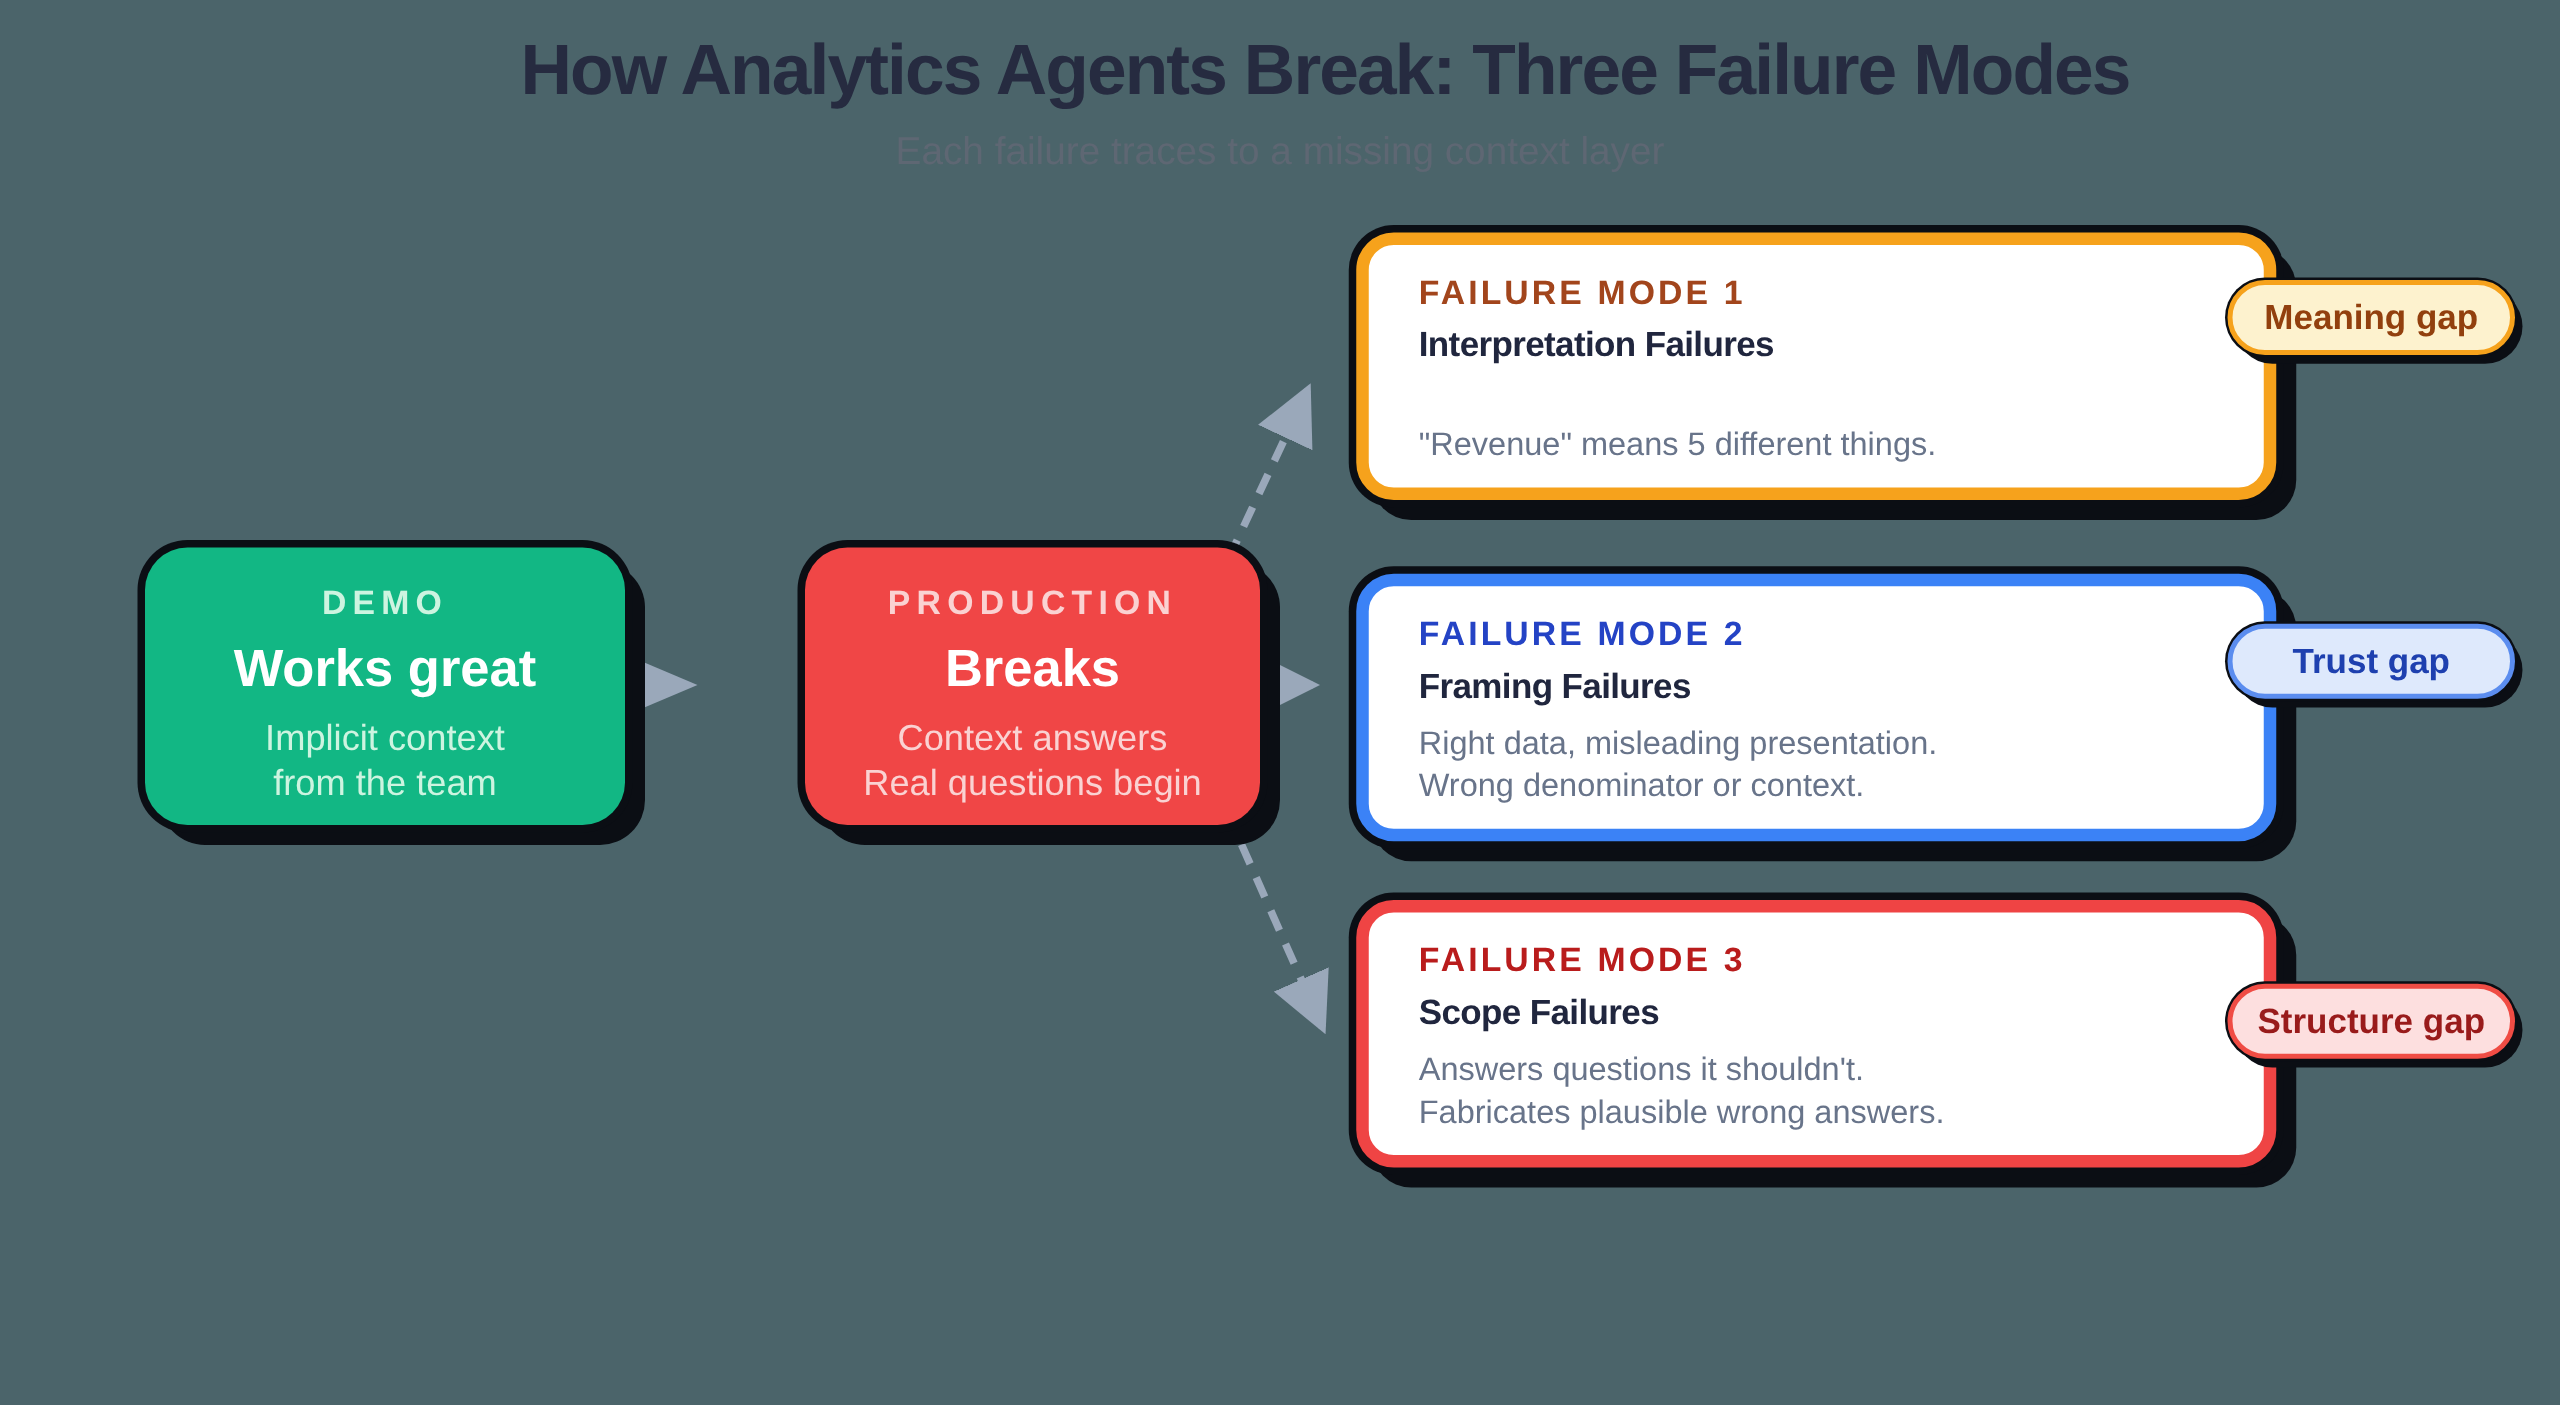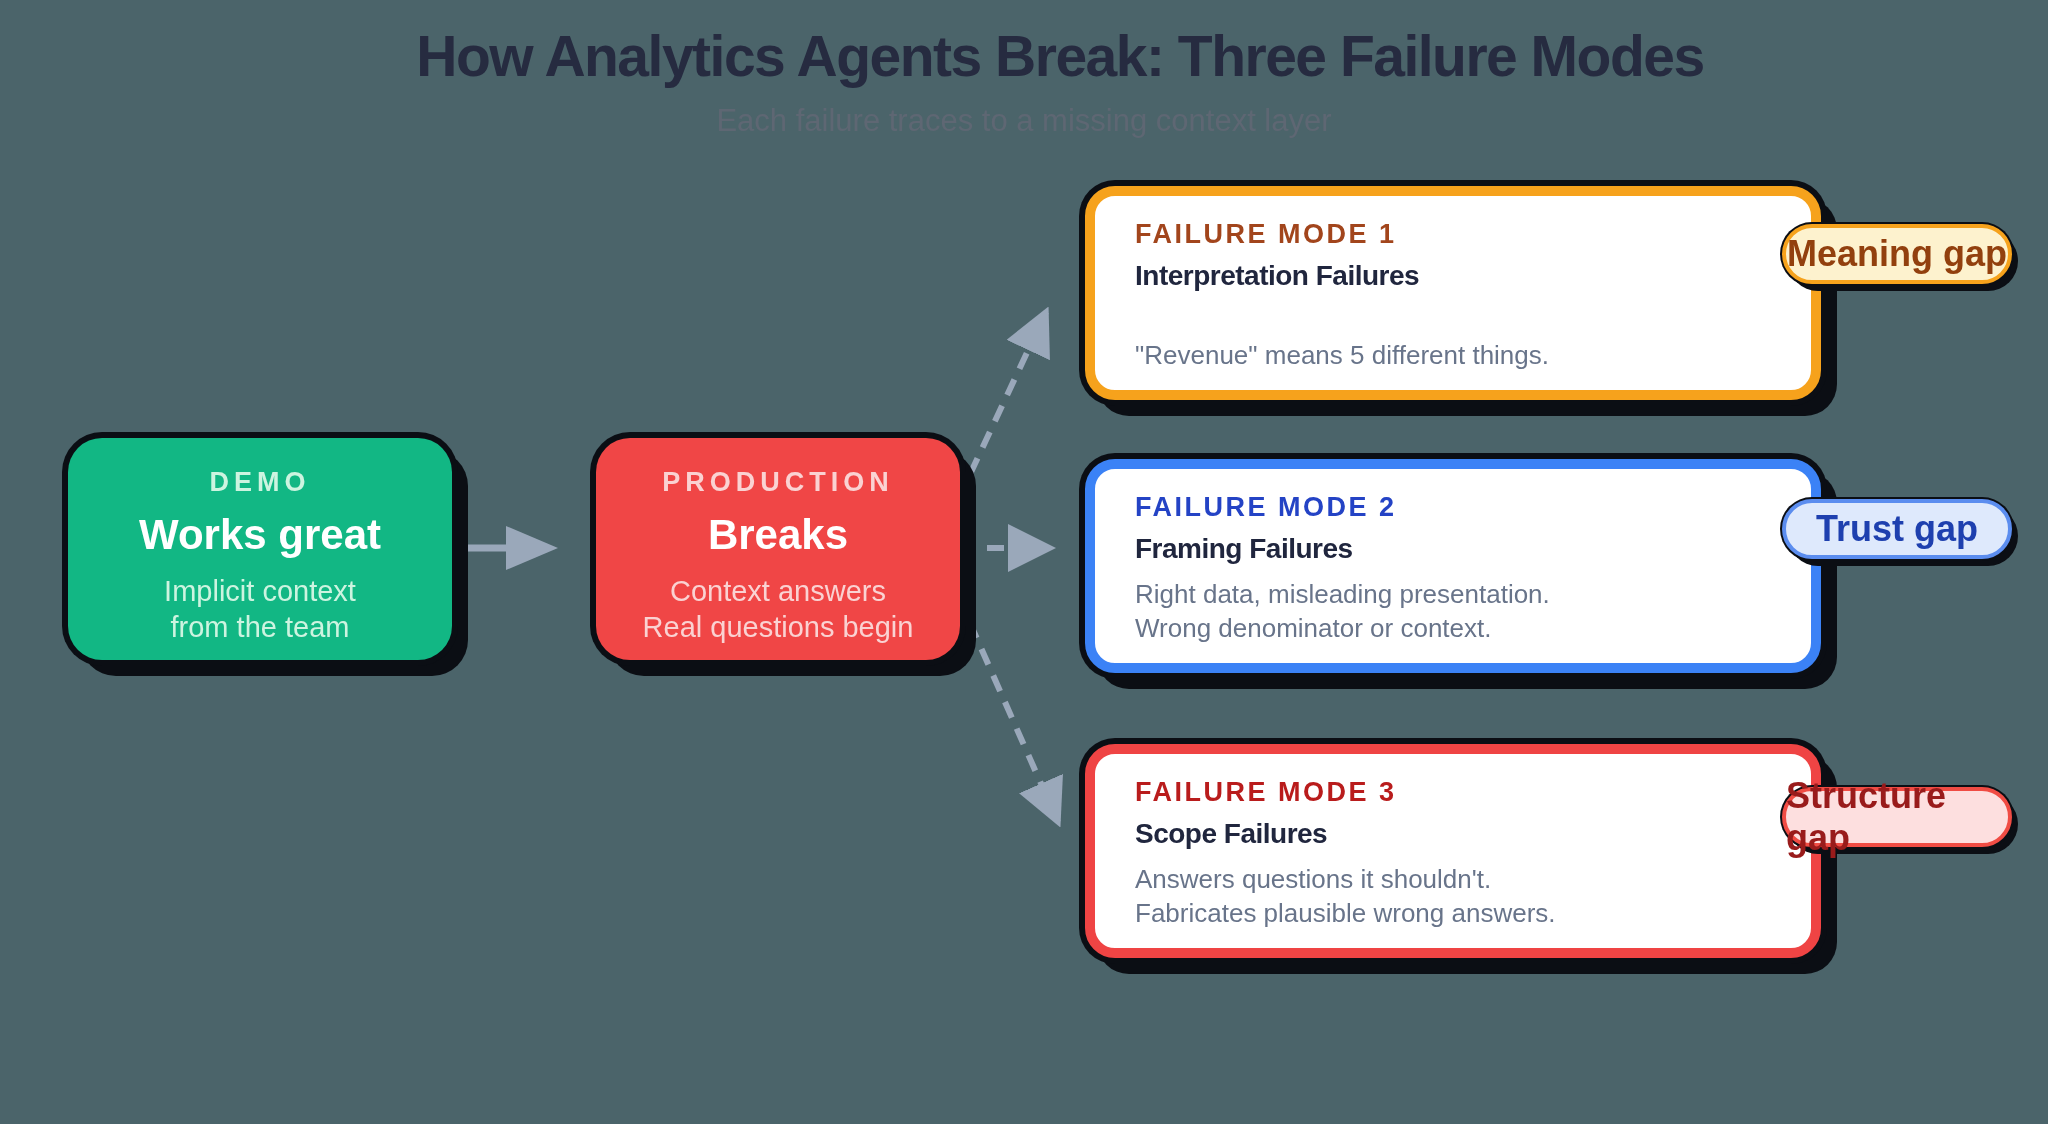--- a/index.html
+++ b/index.html
@@ -50,20 +50,21 @@
     height: 222px;
     border-radius: 34px;
     box-sizing: border-box;
     display: flex;
     flex-direction: column;
     align-items: center;
     justify-content: center;
     text-align: center;
     padding-top: 14px;
     box-shadow: 0 0 0 6px var(--ink, #0B0E14), 14px 14px 0 2px var(--ink, #0B0E14);
+    margin-left: 48px;
   }
   .node-demo { left: 68px;  width: 384px; background: var(--demo-fill, #12B784); }
   .node-prod { left: 596px; width: 364px; background: var(--prod-fill, #F04646); }
   .node-kicker {
     font-size: 27px;
     font-weight: bold;
     letter-spacing: 5px;
     margin-bottom: 13px;
   }
   .node-demo .node-kicker, .node-demo .node-body { color: var(--demo-soft, #CDF4E0); }
@@ -83,21 +84,21 @@
     height: 214px;
     background: var(--card-bg, #FFFFFF);
     border: 10px solid var(--accent, #F6A21C);
     border-radius: 30px;
     box-sizing: border-box;
     padding: 23px 18px 0 40px;
     box-shadow: 0 0 0 6px var(--ink, #0B0E14), 14px 14px 0 2px var(--ink, #0B0E14);
   }
   .card-1 { top: 186px; }
   .card-2 { top: 459px; }
-  .card-3 { top: 744px; }
+  .card-3 { top: 720px; }
   .card-kicker {
     font-size: 27px;
     font-weight: bold;
     letter-spacing: 2.5px;
     color: var(--kicker, #A2451C);
     margin-bottom: 10px;
   }
   .card-title {
     font-size: 28px;
     font-weight: bold;
@@ -117,21 +118,21 @@
     width: 230px;
     height: 60px;
     box-sizing: border-box;
     border-radius: 30px;
     border: 4px solid var(--pill-border, #F6A21C);
     background: var(--pill-bg, #FDF2CE);
     color: var(--pill-color, #92400E);
     display: flex;
     align-items: center;
     justify-content: center;
-    font-size: 36px;
+    font-size: 28px;
     font-weight: bold;
     box-shadow: 0 0 0 2px var(--ink, #0B0E14), 6px 7px 0 0 var(--ink, #0B0E14);
   }
   .pill-1 { top: 224px; }
   .pill-2 { top: 499px; }
   .pill-3 { top: 787px; }
 </style>
 </head>
 <body>
 

